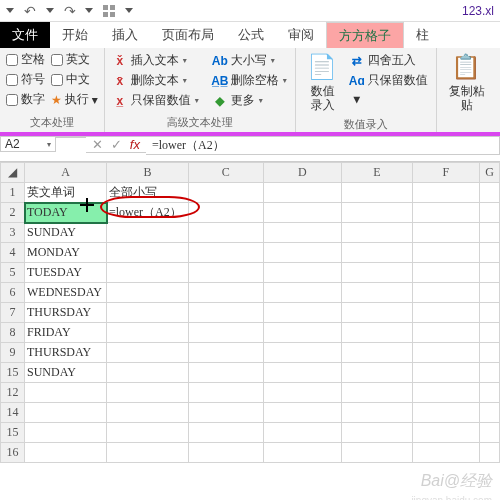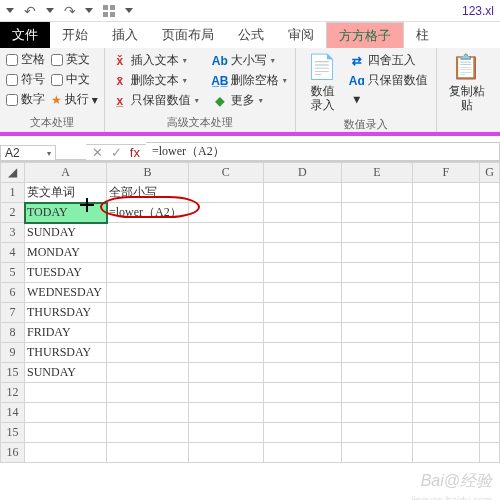--- a/index.html
+++ b/index.html
@@ -23,27 +23,27 @@
 .star{color:#e67e22}
 .btns{display:flex;flex-direction:column;gap:1px}
 .rbtn{display:flex;align-items:center;gap:4px;font-size:12px;padding:1px 2px;white-space:nowrap}
 .rbtn .ico{width:14px;height:14px;display:inline-flex;align-items:center;justify-content:center;font-weight:bold}
 .rbtn .dd{font-size:8px;color:#666}
 .big{display:flex;flex-direction:column;align-items:center;justify-content:center;padding:2px 6px;gap:2px}
 .big .ico{font-size:24px}
 .big span{font-size:12px;text-align:center;line-height:1.2}
 .g3cols{display:flex;gap:4px}
 .g3right{display:flex;flex-direction:column;gap:1px}
-.fbar{height:26px;display:flex;align-items:flex-end;border-bottom:1px solid #ccc}
+.fbar{height:26px;display:flex;align-items:flex-start;border-bottom:1px solid #ccc}
 .namebox{width:56px;border:1px solid #ccc;display:flex;align-items:center;padding:0 4px;font-size:12px;background:#fff}
 .namebox .dd{margin-left:auto;font-size:8px;color:#666}
 .fsep{width:30px;border-top:1px solid #ccc;border-bottom:1px solid #ccc}
 .fctl{display:flex;align-items:center;gap:8px;padding:0 6px;border-top:1px solid #ccc;border-bottom:1px solid #ccc}
 .fctl span{color:#999;font-size:13px}
-.fctl .fx{color:#b91c1c}
+.fctl .fx{font-style:italic;color:#b91c1c}
 .finput{flex:1;border:1px solid #ccc;border-left:none;display:flex;align-items:center;padding:0 6px;font-size:12px;font-family:SimSun}
 .sheet{position:relative}
 table{border-collapse:collapse;width:100%}
 th,td{border:1px solid #d4d4d4;height:20px;font-size:12px;font-family:SimSun,serif;text-align:left;padding:0 2px;font-weight:normal}
 th{background:#f0f0f0;text-align:center;color:#555}
 .rowh{background:#f0f0f0;text-align:center;width:24px;color:#555}
 .colA{width:82px}.colB{width:82px}
 td.sel{background:#86efac;outline:2px solid #217346;outline-offset:-1px}
 .ring{position:absolute;border:2px solid #c00;border-radius:50%/80%;width:100px;height:22px;pointer-events:none}
 .cursor{position:absolute;width:14px;height:14px}

